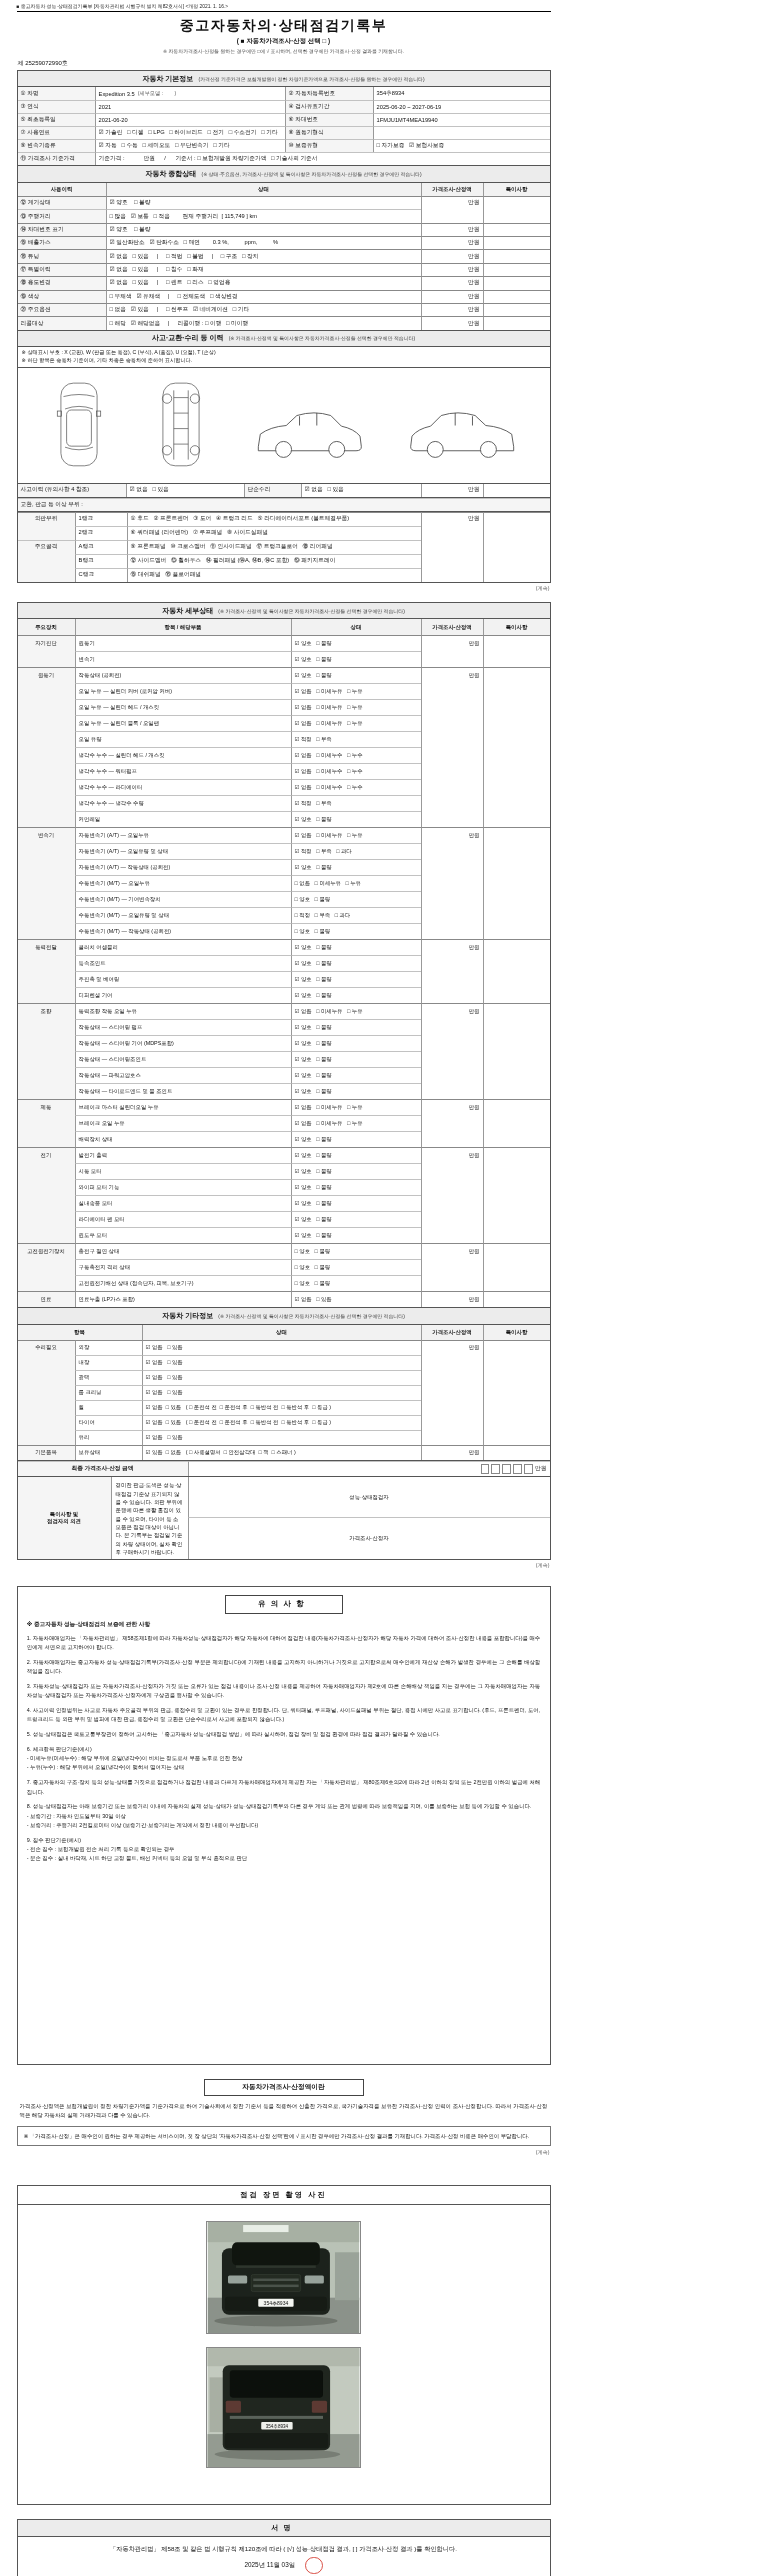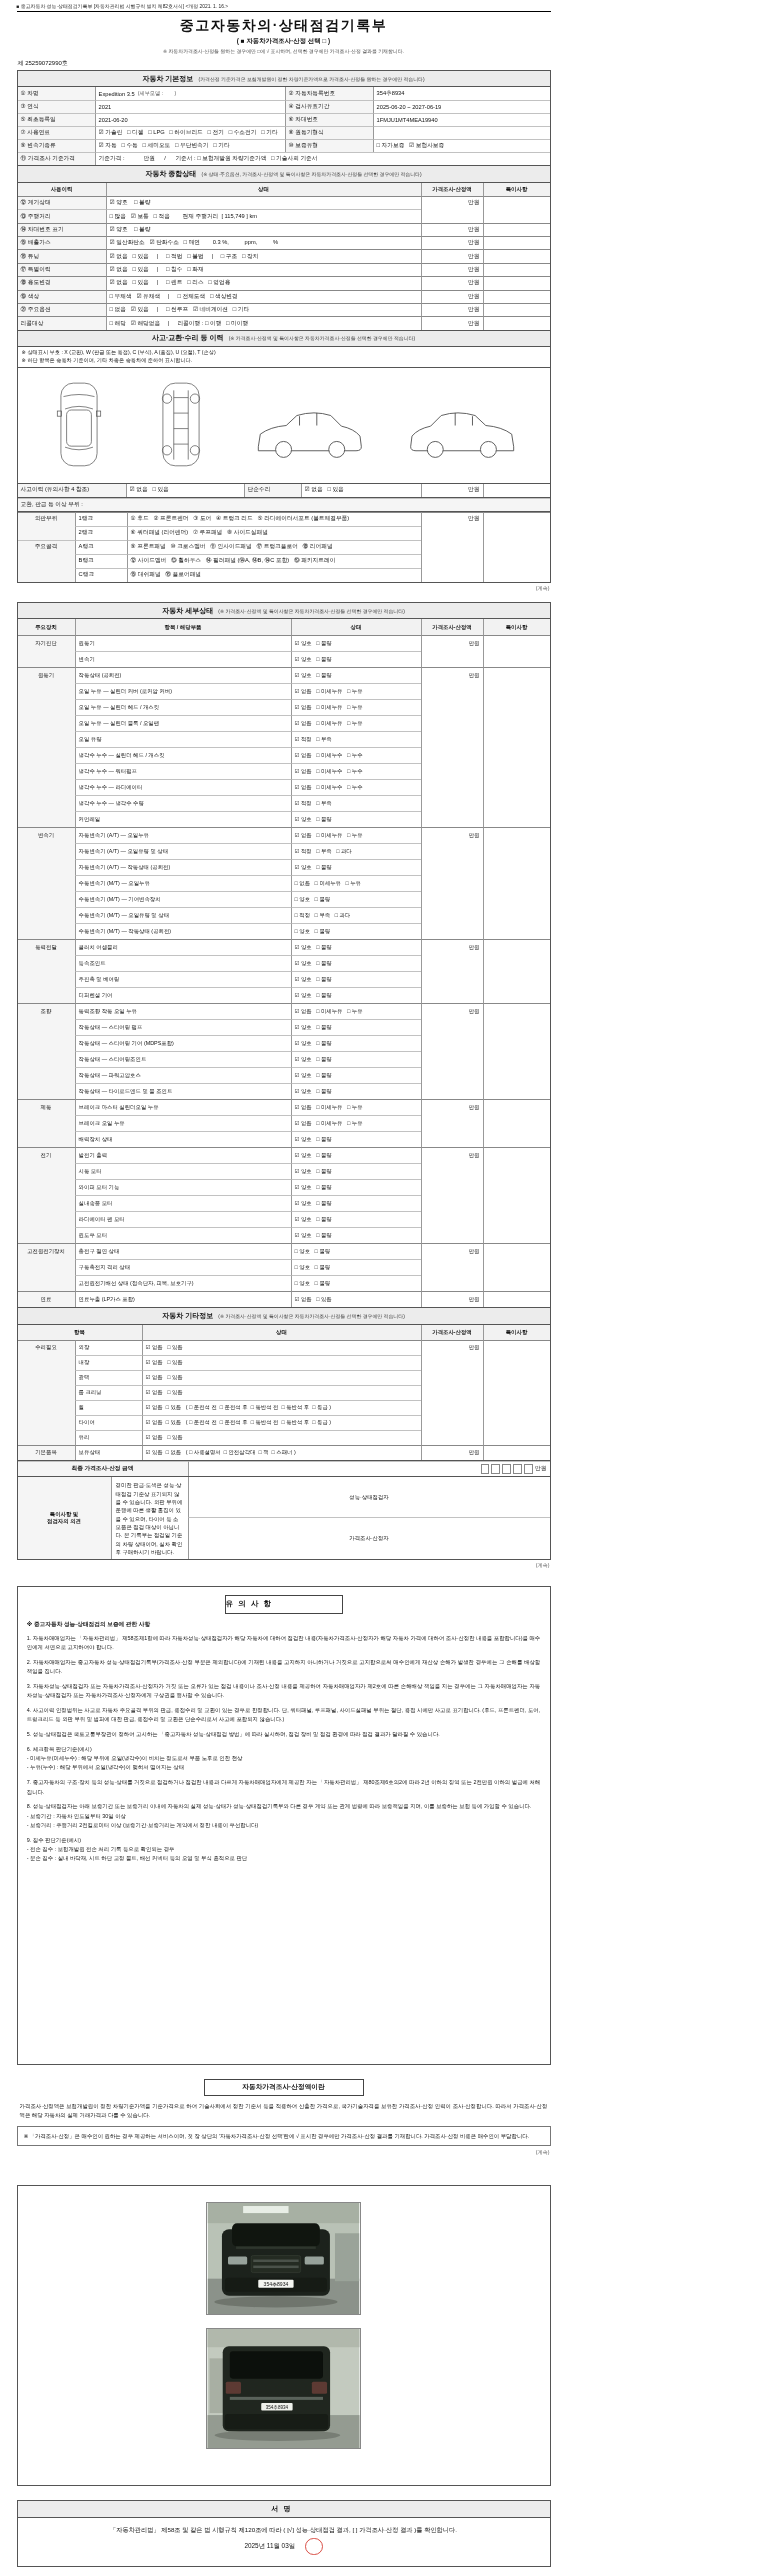--- a/index.html
+++ b/index.html
@@ -68,21 +68,21 @@
   .op-grid .op-c:first-child { border-left: none; }
   .op-a { grid-row: 1 / 3; justify-content: center; background: #f5f5f5; font-weight: bold; white-space: pre-line; text-align: center; }
   .op-b1 { border-bottom: 0.5px solid #c2c2c2; justify-content: center; }
   .op-b2 { justify-content: center; }
   .op-t { grid-row: 1 / 3; white-space: normal; line-height: 1.55; align-items: flex-start; padding-top: 4.1px; min-height: 49px; }
 
   .cont { text-align: right; font-size: 5.2px; color: #555; padding: 2.6px 1px; }
 
   .notice-box { border: 0.5px solid #555; margin-top: 14.4px; padding: 8.2px 9.3px 10.3px; min-height: 479px; }
   .notice-title { display: block; width: 118px; margin: 0 auto 7.2px; border: 0.8px solid #444;
-                  text-align: left; font-weight: bold; font-size: 7.5px; letter-spacing: 5.2px; padding: 3.1px 0; }
+                  text-align: center; font-weight: bold; font-size: 7.5px; letter-spacing: 5.2px; padding: 3.1px 0; }
   .notice-intro { font-weight: bold; font-size: 5.7px; margin-bottom: 5.2px; }
   .uli { font-size: 5.4px; line-height: 1.7; margin-bottom: 5.7px; white-space: pre-line; text-align: justify; }
 
   .pinfo { margin-top: 13.4px; }
   .pinfo-title { display: block; width: 160px; margin: 0 auto; border: 0.8px solid #444;
                  font-weight: bold; text-align: center; padding: 3.1px 0; font-size: 6.7px; }
   .pinfo-text { font-size: 5.4px; margin: 6.2px 3.1px; line-height: 1.65; text-align: justify; }
   .pinfo-note { border: 0.5px solid #777; padding: 4.6px 6.2px; font-size: 5.4px; line-height: 1.65; text-align: justify; }
 
   .photo-box { border: 0.5px solid #555; margin-top: 27px; }
@@ -822,20 +822,21 @@
   </div>
 
   <div class="pinfo">
     <span class="pinfo-title">자동차가격조사·산정액이란</span>
     <div class="pinfo-text">가격조사·산정액은 보험개발원이 정한 차량기준가액을 기준가격으로 하여 기술사회에서 정한 기준서 등을 적용하여 산출한 가격으로, 국가기술자격을 보유한 가격조사·산정 인력이 조사·산정합니다. 따라서 가격조사·산정액은 해당 자동차의 실제 거래가격과 다를 수 있습니다.</div>
     <div class="pinfo-note">※ 「가격조사·산정」은 매수인이 원하는 경우 제공하는 서비스이며, 첫 장 상단의 '자동차가격조사·산정 선택'란에 √ 표시한 경우에만 가격조사·산정 결과를 기재합니다. 가격조사·산정 비용은 매수인이 부담합니다.</div>
   </div>
   <div class="cont">(계속)</div>
 
   <div class="photo-box">
+    <div class="pb-title">점검 장면 촬영 사진</div>
     <div class="pb-body">
       <svg class="photo" width="155" height="113" viewBox="0 0 300 220">
         <rect width="300" height="220" fill="#b9c2b6"></rect>
         <rect width="300" height="40" fill="#a7b0a3"></rect>
         <rect x="70" y="6" width="90" height="14" fill="#e8eee6"></rect>
         <rect y="150" width="300" height="70" fill="#8b928a"></rect>
         <rect x="252" y="60" width="48" height="95" fill="#9aa399"></rect>
         <ellipse cx="135" cy="196" rx="122" ry="11" fill="#6f756d"></ellipse>
         <rect x="28" y="52" width="214" height="132" rx="14" fill="#1c221c"></rect>
         <rect x="48" y="40" width="174" height="46" rx="10" fill="#10150f"></rect>

